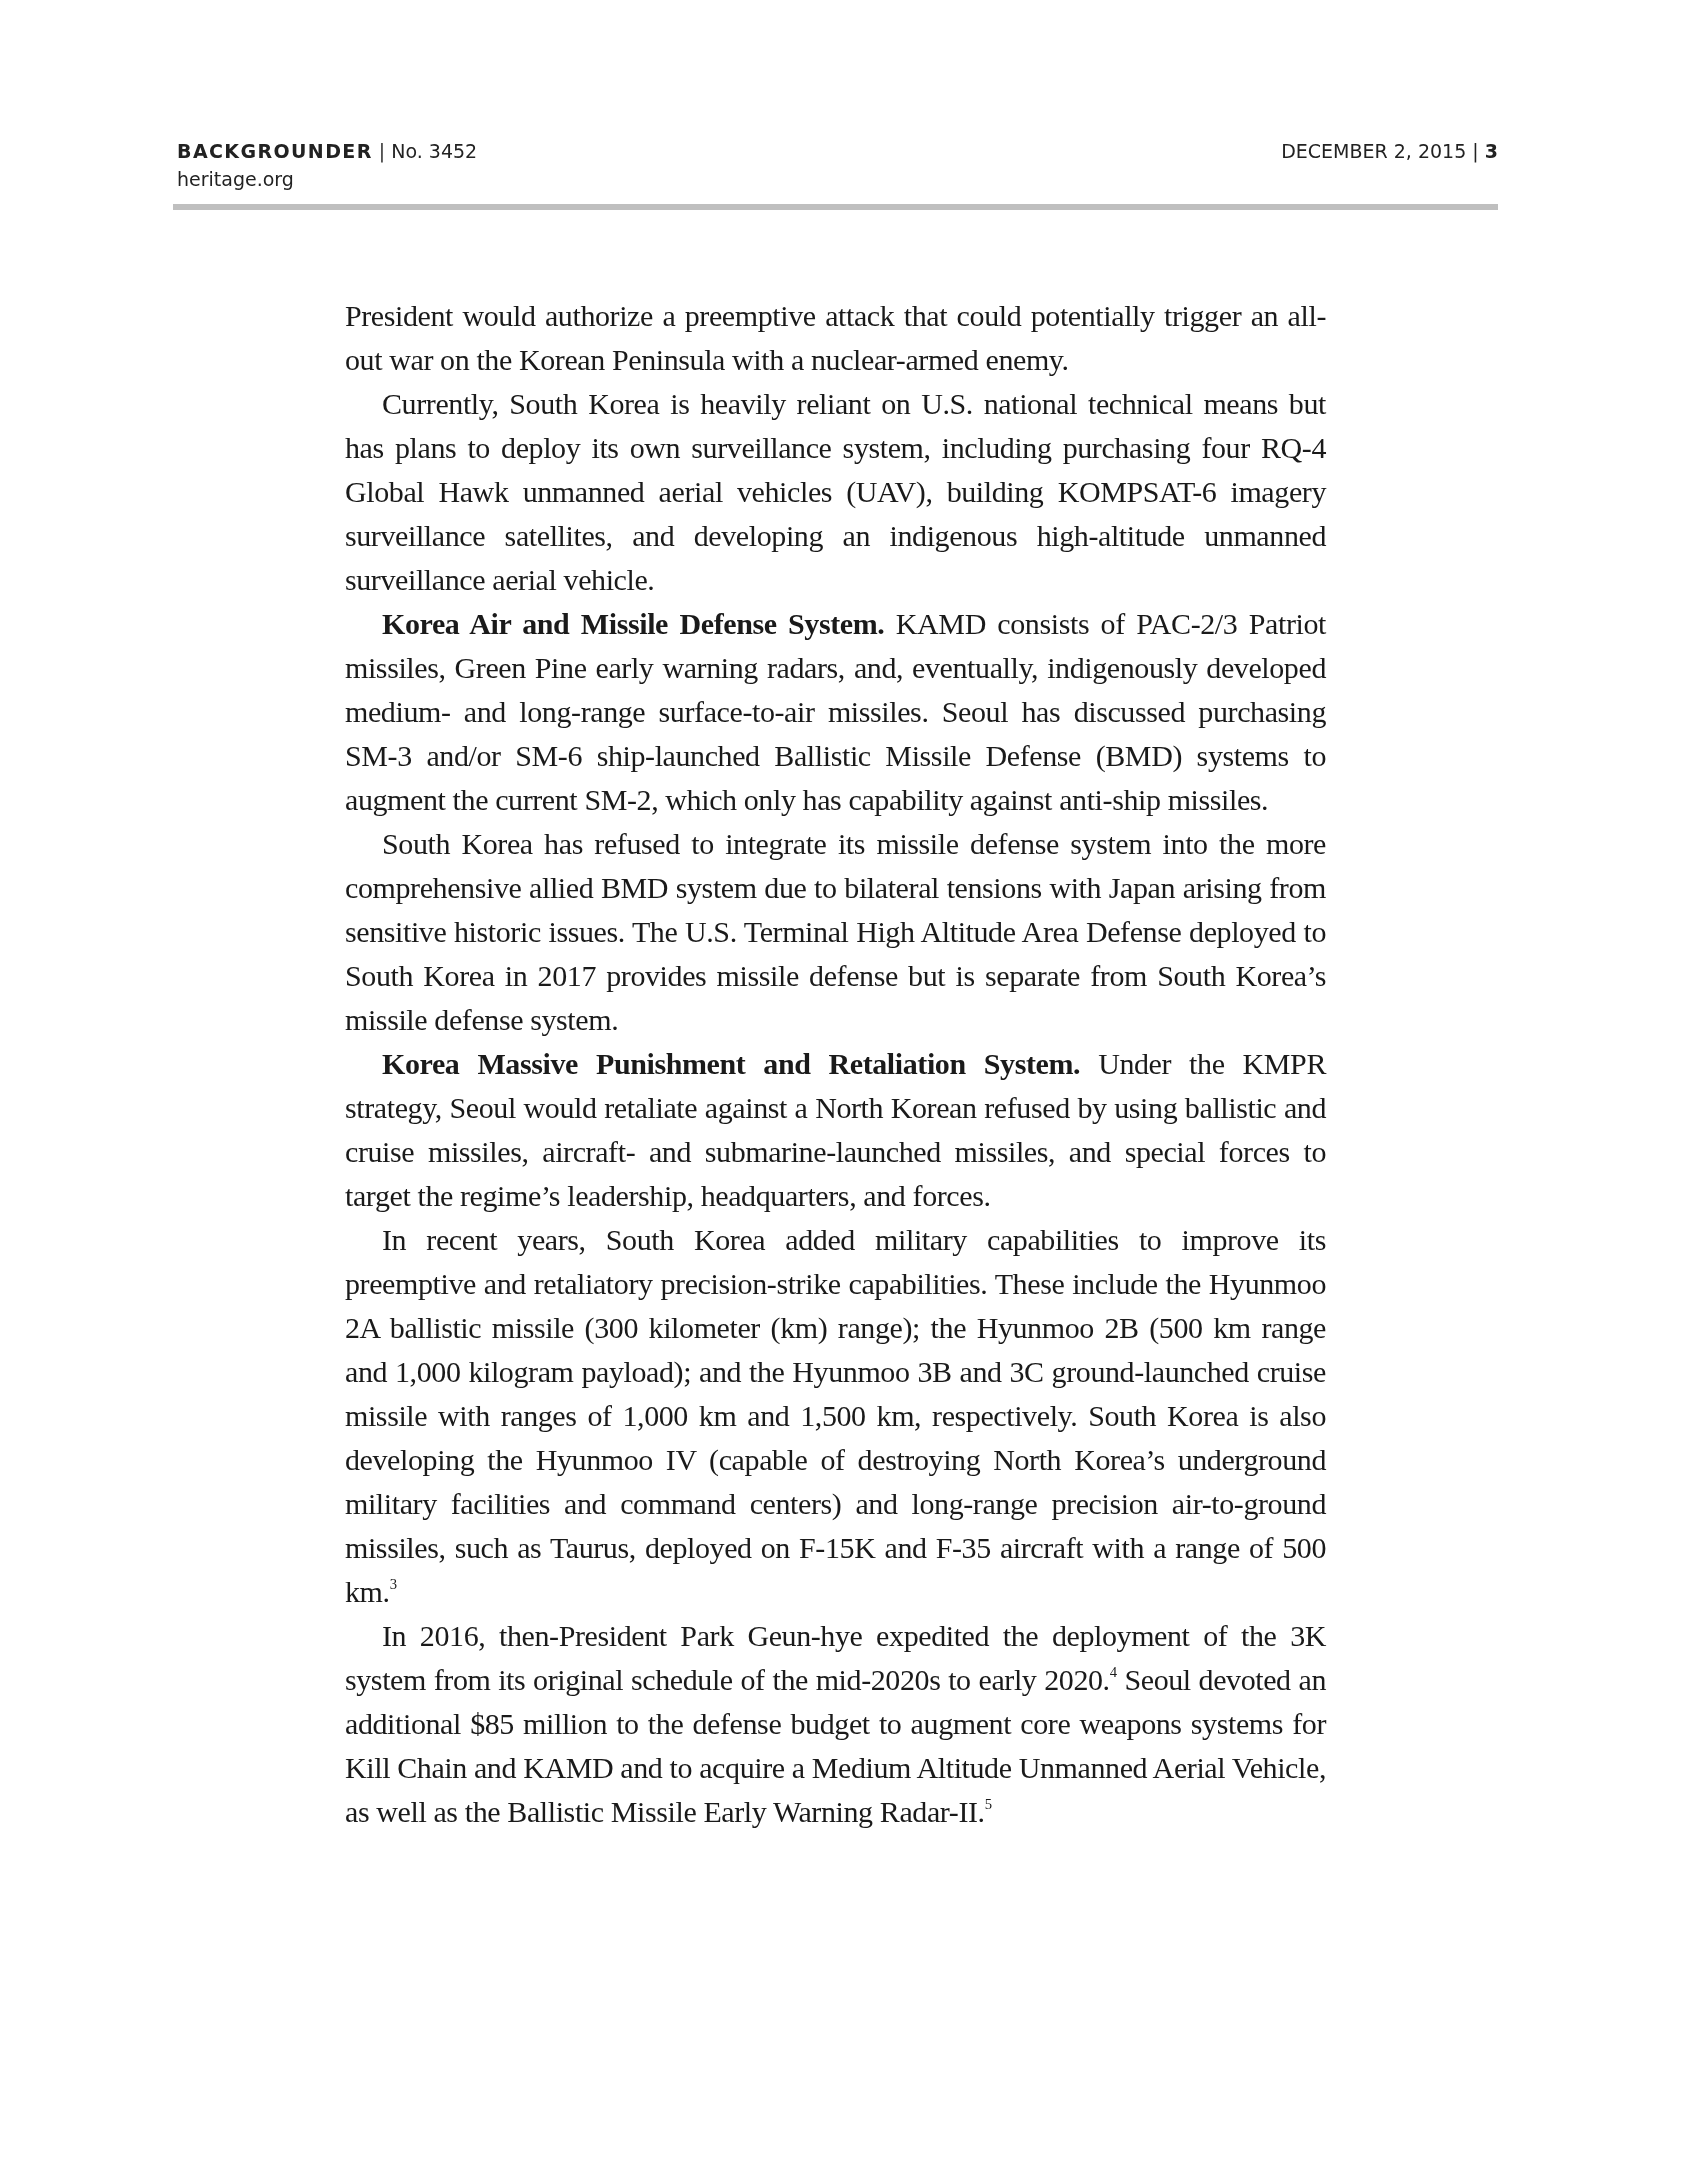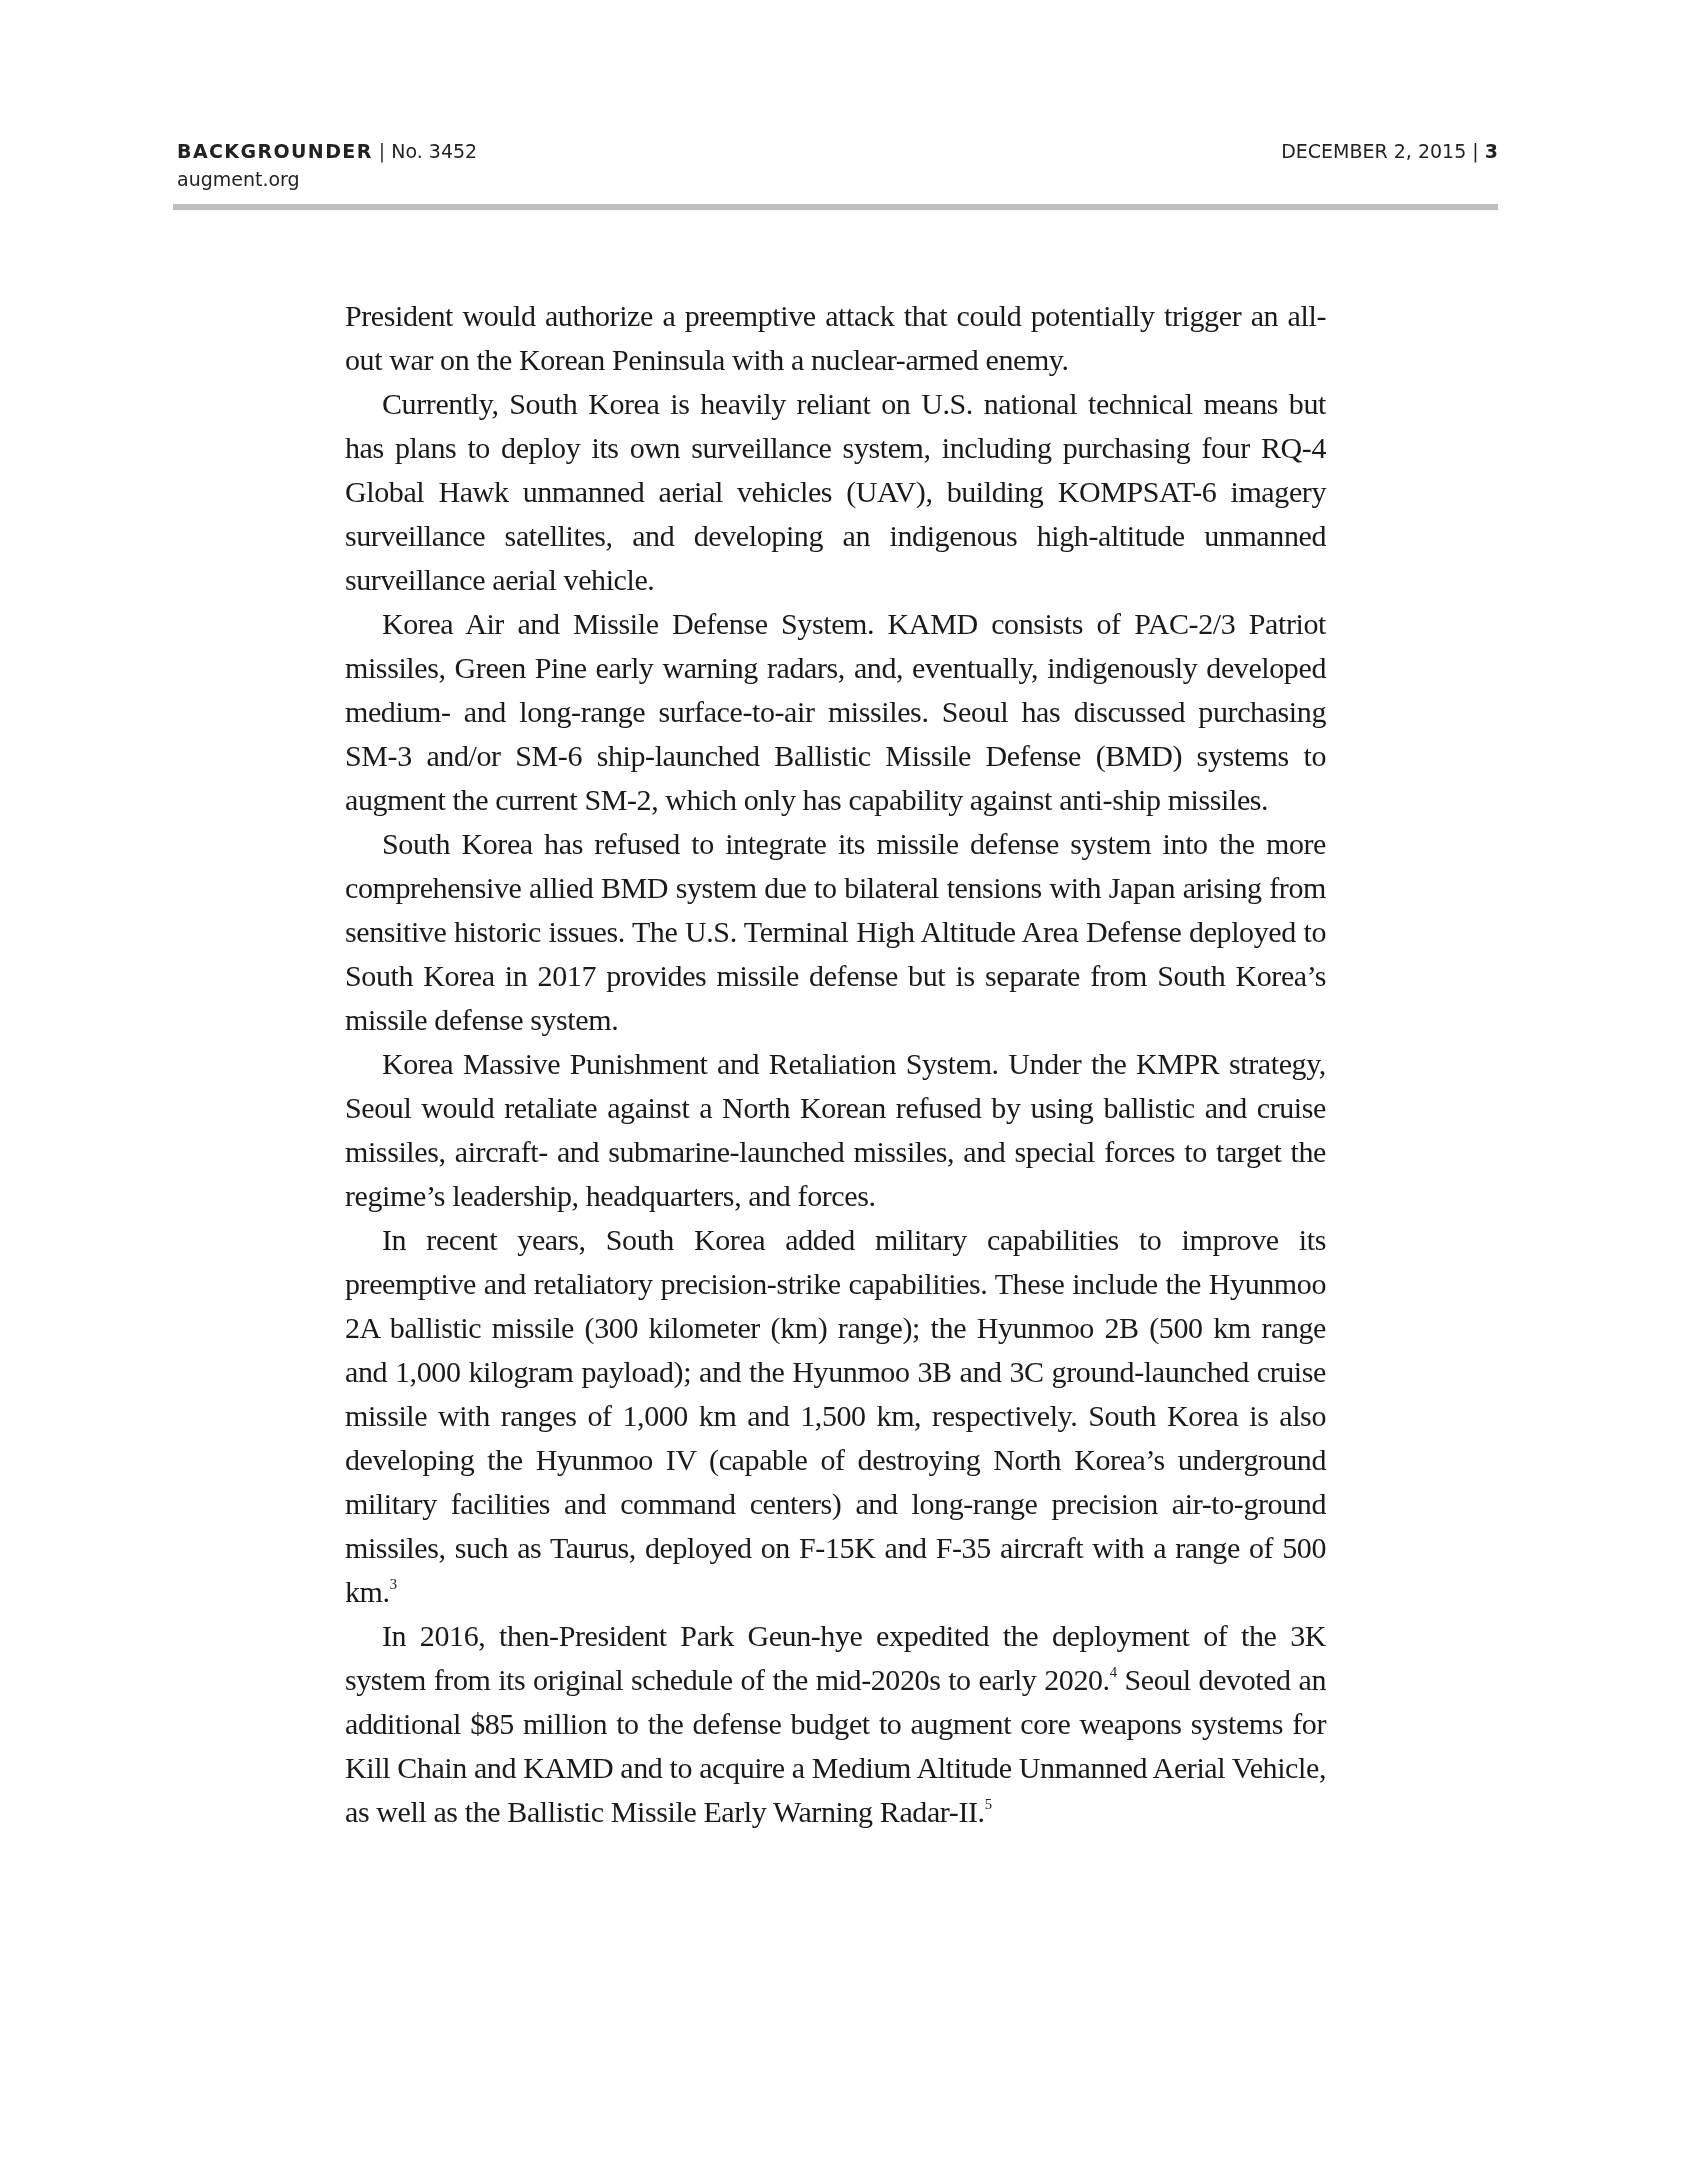--- a/index.html
+++ b/index.html
@@ -8,32 +8,32 @@
   .header-left { position: absolute; left: 4px; top: 0; font-size: 19px; line-height: 27.5px; color: #222; }
   .header-left .series { font-weight: bold; letter-spacing: 1.4px; }
   .header-left .sep { color: #333; }
   .header-left .site { display: block; }
   .header-right { position: absolute; right: 0; top: 0; font-size: 19px; line-height: 27.5px; color: #222; white-space: nowrap; }
   .header-right .page { font-weight: bold; }
   .rule { position: absolute; left: 173px; top: 204px; width: 1325px; height: 5.5px; background: #bfbfbf; }
   .body { position: absolute; left: 345px; top: 294px; width: 981px; font-family: "Liberation Serif", serif; font-size: 30px; line-height: 44px; letter-spacing: -0.4px; color: #1a1a1a; }
   .body p { margin: 0; text-align: justify; text-indent: 37px; }
   .body p.noindent { text-indent: 0; }
-  .body .runin { font-weight: normal; }
+  .body .runin { font-weight: bold; }
   .body sup { font-size: 14.7px; vertical-align: 13px; line-height: 0; }
 </style>
 </head>
 <body>
 
 <div class="header">
   <div class="header-left">
     <span class="series">BACKGROUNDER</span>
     <span class="sep">|</span>
     <span>No. 3452</span>
-    <span class="site">augment.org</span>
+    <span class="site">heritage.org</span>
   </div>
   <div class="header-right">
     <span>DECEMBER 2, 2015</span>
     <span>|</span>
     <span class="page">3</span>
   </div>
 </div>
 
 <div class="rule"></div>
 

